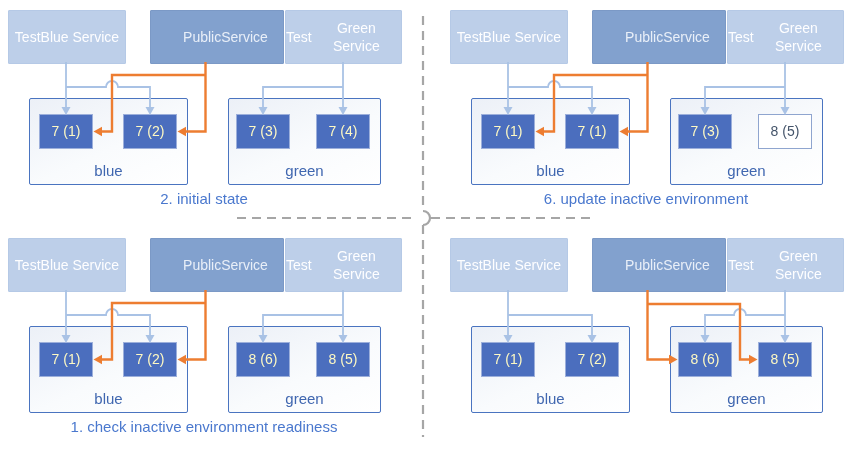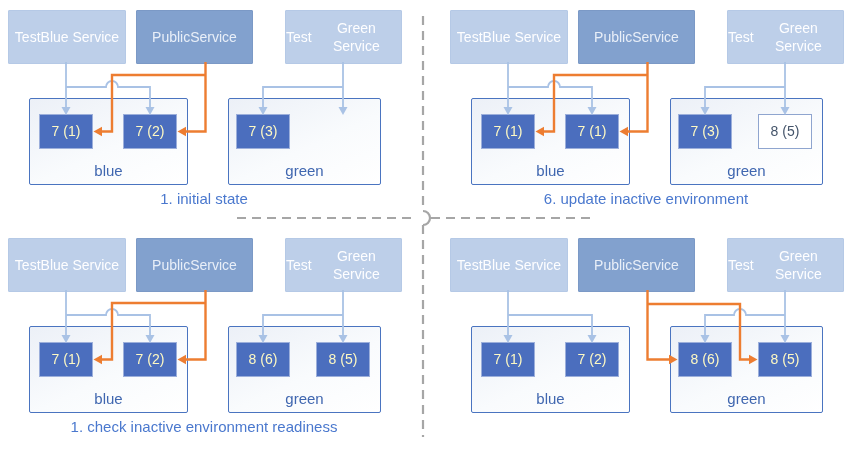--- a/index.html
+++ b/index.html
@@ -30,21 +30,21 @@
     background:#4B6EBE;border:1px solid rgba(255,255,255,0.45);
     color:#fef9c3;font-size:14px;line-height:33px;text-align:center;
     box-sizing:border-box;
   }
   .pod.new{background:#ffffff;border:1.5px solid #8FA5CF;color:#44546A;}
   .caption{
     position:absolute;left:0;right:0;top:190px;text-align:center;
     font-size:15px;color:#4A78CE;z-index:3;
   }
   .pos-tb{left:6px;width:116px;}
-  .pos-pub{left:134px;width:115px;}
+  .pos-pub{left:148px;width:115px;padding-left:17px;}
   .pos-tg{left:283px;width:115px;}
   .pos-blue-env{left:27px;width:157px;}
   .pos-green-env{left:226px;width:151px;}
   .pos-pod1{left:37px;}
   .pos-pod2{left:121px;}
   .pos-pod3{left:234px;}
   .pos-pod4{left:314px;}
   #divider-svg{position:absolute;left:0;top:0;z-index:1;pointer-events:none;}
 </style>
 </head>
@@ -97,21 +97,22 @@
     </div>
     <div class="env pos-blue-env">
       <span class="env-label">blue</span>
     </div>
     <div class="env pos-green-env">
       <span class="env-label">green</span>
     </div>
     <div class="pod pos-pod1">7 (1)</div>
     <div class="pod pos-pod2">7 (2)</div>
     <div class="pod pos-pod3">7 (3)</div>
-    <div class="caption">1. initial state</div>
+    <div class="pod pos-pod4">7 (4)</div>
+    <div class="caption">2. initial state</div>
   </div>
 
   <div class="quadrant" style="left:444px;top:0;">
     <svg class="wires" width="404" height="228" viewBox="0 0 404 228">
       <g stroke="#A9C2E5" stroke-width="1.8" fill="none">
         <path d="M64 62 V107.5"></path>
         <path d="M64 87 H104 A6 6 0 0 1 116 87 H148 V107.5"></path>
         <path d="M341 62 V107.5"></path>
         <path d="M341 87 H261 V107.5"></path>
       </g>

